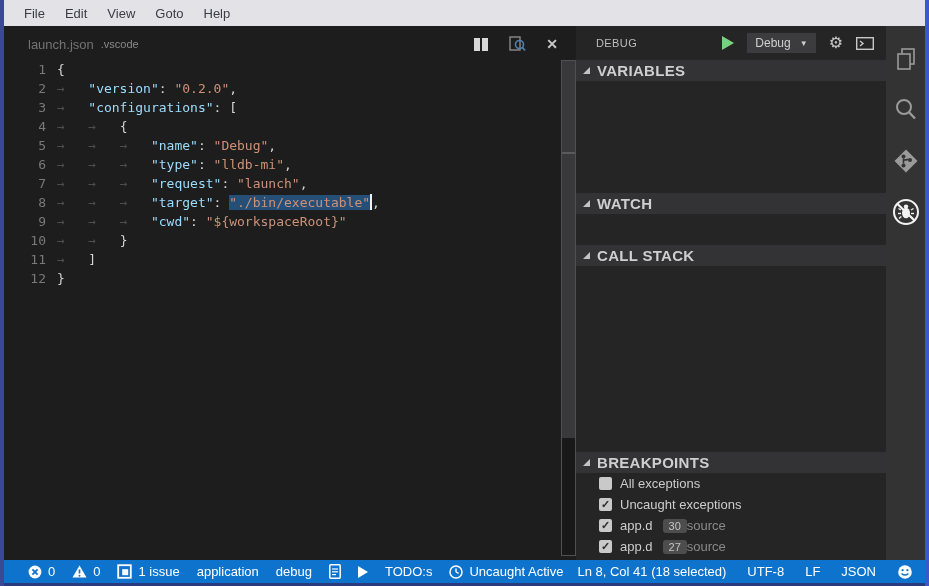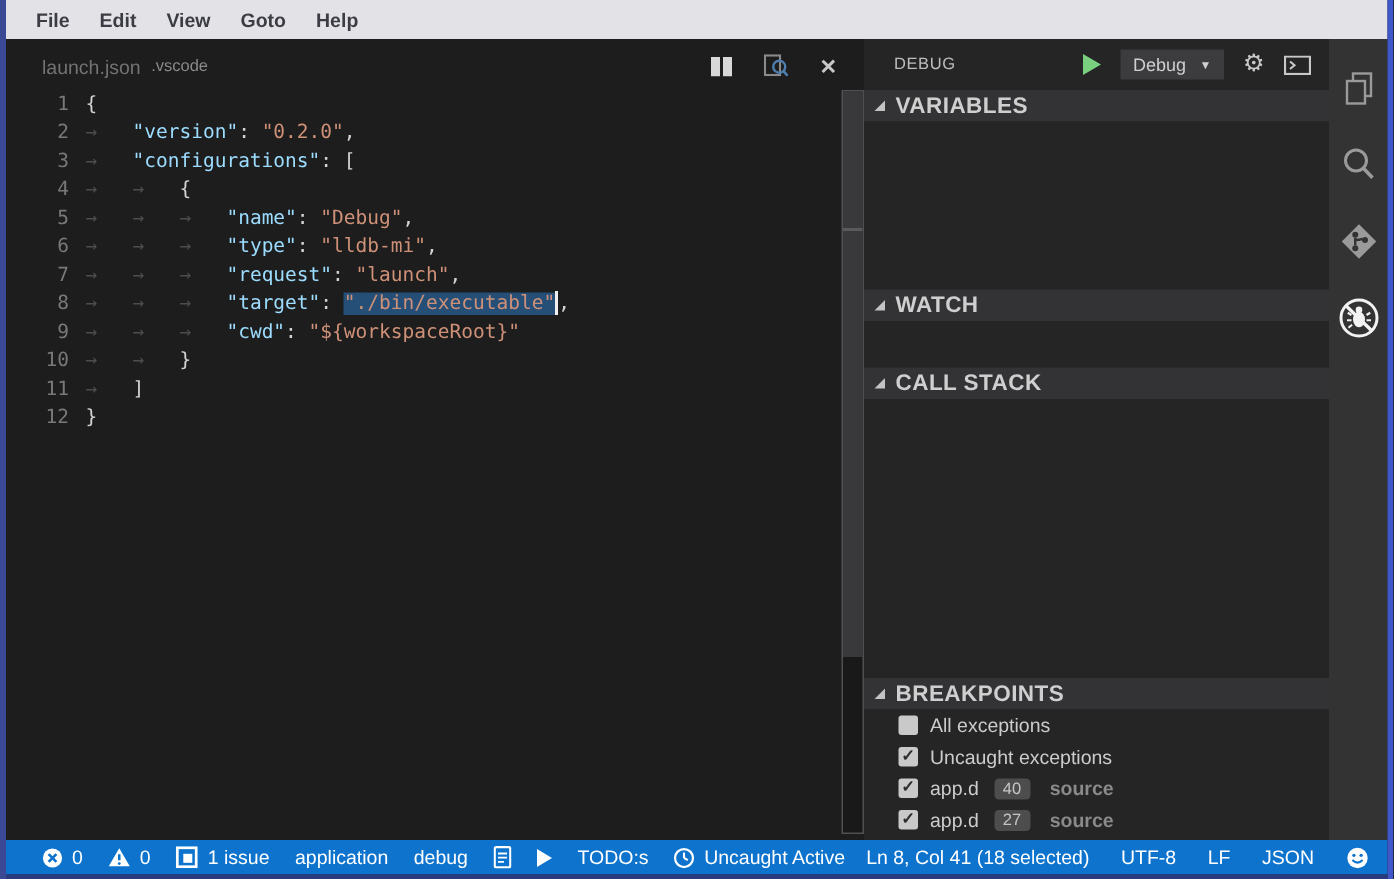--- a/index.html
+++ b/index.html
@@ -7,21 +7,21 @@
   .window { position:relative; width:929px; height:586px; font-family:"Liberation Sans", sans-serif; }
 
   
   .border-left  { position:absolute; left:0; top:0; width:4px; height:586px; background:#3a4896; }
   .border-right { position:absolute; left:925px; top:0; width:4px; height:586px; background:#3f57c8; }
   .border-bottom{ position:absolute; left:4px; top:583px; width:921px; height:3px; background:#2b3a7d; }
 
   
   .menubar { position:absolute; left:4px; top:0; width:921px; height:26px; background:#e2e2e7;
              display:flex; align-items:center; padding-left:10px; }
-  .menu-item { font-size:13px; color:#3c3c44; padding:0 10px; cursor:default;font-weight:bold; }
+  .menu-item { font-size:13px; color:#3c3c44; padding:0 10px; cursor:default; }
 
   
   .editor { position:absolute; left:4px; top:26px; width:572px; height:535px; background:#1d1d1d; }
   .editor-header { height:36px; display:flex; align-items:center; padding:0 18px 0 24px; }
   .tab-name { color:#737373; font-size:13px; }
   .tab-folder { color:#8a8a8a; font-size:11px; margin-left:7px; }
   .editor-actions { margin-left:auto; display:flex; align-items:center; gap:20px; }
   .close-x { color:#c8c8c8; font-size:14px; font-weight:bold; line-height:14px; }
 
   .code { position:absolute; left:0; top:34px; width:556px;
@@ -60,21 +60,21 @@
   .body-variables { height:112px; }
   .body-watch { height:31px; }
   .body-callstack { height:186px; }
   .body-breakpoints { height:88px; padding-top:0; }
 
   .bp-row { height:21px; display:flex; align-items:center; padding-left:23px; font-size:13px; color:#cccccc; }
   .cb { width:13px; height:13px; background:#c9c9c9; border-radius:2px; margin-right:8px;
         display:flex; align-items:center; justify-content:center;
         font-size:11px; font-weight:bold; color:#2e2e2e; line-height:13px; }
   .bp-badge { margin-left:10px; background:#4d4d4d; color:#c5c5c5; font-size:11px; padding:1px 6px; border-radius:3px; }
-  .bp-suffix { margin-left:13px; color:#8a8a8a; font-size:13px;font-weight:bold; }
+  .bp-suffix { color:#8a8a8a; font-size:13px; }
 
   
   .activitybar { position:absolute; left:886px; top:26px; width:39px; height:535px; background:#333333;
                  display:flex; flex-direction:column; align-items:center; padding-top:18px; gap:21px; }
   .act-icon { width:30px; height:30px; display:flex; align-items:center; justify-content:center; cursor:pointer; }
 
   
   .statusbar { position:absolute; left:4px; top:560px; width:921px; height:23px; background:#0e73cc;
                color:#ffffff; font-size:13px; display:flex; align-items:center; padding:0 12px 0 24px; }
   .sb-left { display:flex; align-items:center; gap:17px; }
@@ -183,21 +183,21 @@
           <span class="cb"></span>
           <span class="bp-label">All exceptions</span>
         </div>
         <div class="bp-row">
           <span class="cb">✓</span>
           <span class="bp-label">Uncaught exceptions</span>
         </div>
         <div class="bp-row">
           <span class="cb">✓</span>
           <span class="bp-label">app.d</span>
-          <span class="bp-badge">40</span>
+          <span class="bp-badge">30</span>
           <span class="bp-suffix">source</span>
         </div>
         <div class="bp-row">
           <span class="cb">✓</span>
           <span class="bp-label">app.d</span>
           <span class="bp-badge">27</span>
           <span class="bp-suffix">source</span>
         </div>
       </div>
   </div>

